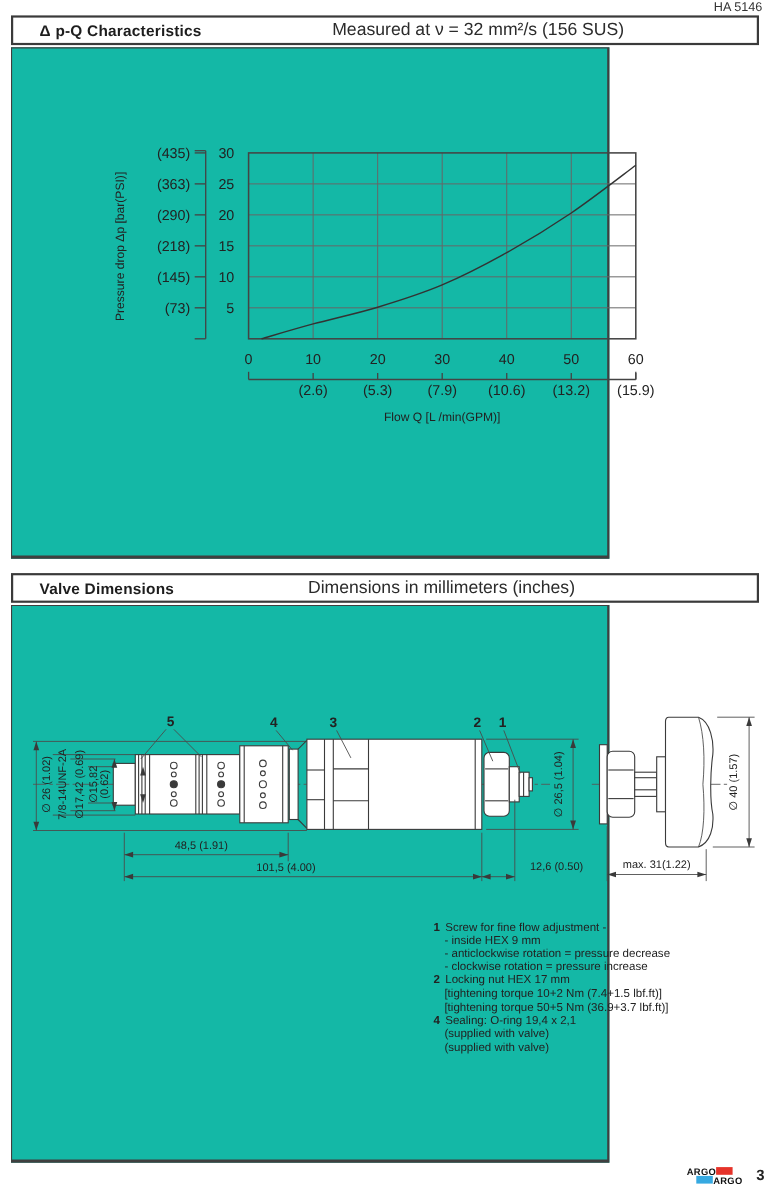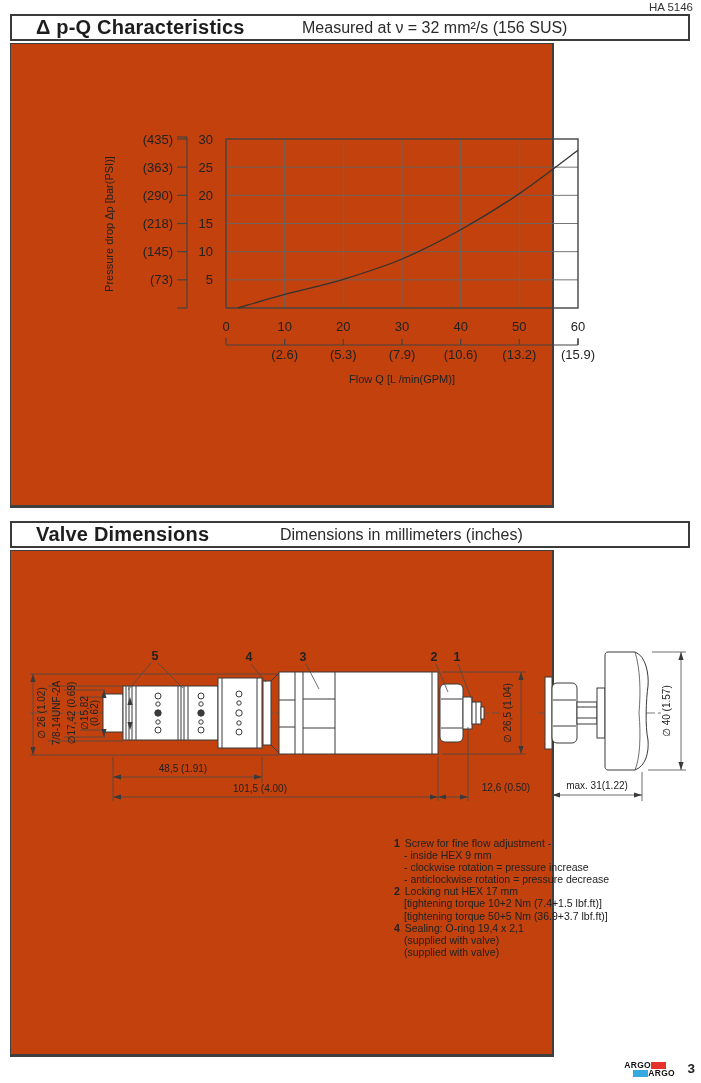--- a/index.html
+++ b/index.html
@@ -2,36 +2,36 @@
 <html><head>
 <meta charset="utf-8">
 <style>
   html,body{margin:0;padding:0;background:#fff;}
   body{width:701px;height:1083px;position:relative;font-family:"Liberation Sans",sans-serif;color:#2b2b2b;}
   .page{position:absolute;inset:0;background:#fff;border-radius:11px;}
   .doc-code{position:absolute;top:1px;right:8px;font-size:11.5px;color:#333;}
   .band{position:absolute;left:10px;width:680px;height:27px;border:2px solid #3a3a3a;box-sizing:border-box;background:#fff;display:flex;align-items:center;}
   .band1{top:14px;}
   .band2{top:521px;}
-  .band-title{font-size:20px;font-weight:bold;margin-left:24px;letter-spacing:.2px;color:#1d1d1d;white-space:nowrap;}
+  .band-title{font-size:14px;font-weight:bold;margin-left:24px;letter-spacing:.2px;color:#1d1d1d;white-space:nowrap;}
   .band-sub{position:absolute;font-size:16px;color:#2b2b2b;white-space:nowrap;}
   .band1 .band-sub{left:290px;}
   .band2 .band-sub{left:248px;padding-left:20px;}
-  .big-box{position:absolute;left:10px;width:544px;border:1.5px solid #3f3f3f;border-bottom-width:3px;border-right-width:2px;box-sizing:border-box;background:#c2410c;}
+  .big-box{position:absolute;left:10px;width:544px;border:1.5px solid #3f3f3f;border-bottom-width:3px;border-right-width:2px;box-sizing:border-box;background:#14b8a6;}
   .box1{top:43px;height:465px;}
   .box2{top:550px;height:507px;}
   svg{position:absolute;overflow:visible;}
   #chart-svg{left:0;top:0;}
   #valve-svg{left:0;top:0;}
   .notes{position:absolute;left:383px;top:286px;width:300px;font-size:10.5px;line-height:12.1px;color:#222;}
   .note-line{white-space:nowrap;}
   .note-line b{font-weight:bold;margin-right:2px;}
   .note-line.cont{padding-left:10px;}
   .logo{position:absolute;top:1061px;right:26px;font-weight:bold;font-size:8.5px;line-height:8px;color:#111;letter-spacing:.3px;}
-  .logo .row{display:flex;align-items:center;height:8px;}
+  .logo .row{display:flex;height:8px;}
   .logo .r2{margin-left:9px;}
   .blk{display:inline-block;width:15px;height:7px;}
   .page-num{position:absolute;top:1061px;right:6px;font-size:13.5px;font-weight:bold;color:#222;}
   
   .ln{stroke:#3a3a3a;stroke-width:1;fill:none;}
   .lnf{stroke:#3a3a3a;stroke-width:1;fill:#fff;}
   .thin{stroke:#4a4a4a;stroke-width:.8;fill:none;}
   .cl{stroke:#555;stroke-width:.8;fill:none;stroke-dasharray:12 3 3 3;}
   .hole{stroke:#3a3a3a;stroke-width:1;fill:#fff;}
   .holed{fill:#3a3a3a;stroke:#3a3a3a;}
@@ -117,22 +117,22 @@
 
   <div class="band band2">
     <span class="band-title">Valve Dimensions</span>
     <span class="band-sub">Dimensions in millimeters (inches)</span>
   </div>
 
   <div class="big-box box2">
     <div class="notes">
         <div class="note-line"><b>1</b> Screw for fine flow adjustment -</div>
         <div class="note-line cont">- inside HEX 9 mm</div>
+        <div class="note-line cont">- anticlockwise rotation = pressure decrease</div>
         <div class="note-line cont">- clockwise rotation = pressure increase</div>
-        <div class="note-line cont">- anticlockwise rotation = pressure decrease</div>
         <div class="note-line"><b>2</b> Locking nut HEX 17 mm</div>
         <div class="note-line cont">[tightening torque 10+2 Nm (7.4+1.5 lbf.ft)]</div>
         <div class="note-line cont">[tightening torque 50+5 Nm (36.9+3.7 lbf.ft)]</div>
         <div class="note-line"><b>4</b> Sealing: O-ring 19,4 x 2,1</div>
         <div class="note-line cont">(supplied with valve)</div>
         <div class="note-line cont">(supplied with valve)</div>
       </div>
   </div>
 
   <svg id="valve-svg" width="701" height="533" viewBox="0 550 701 533" style="top:550px">

